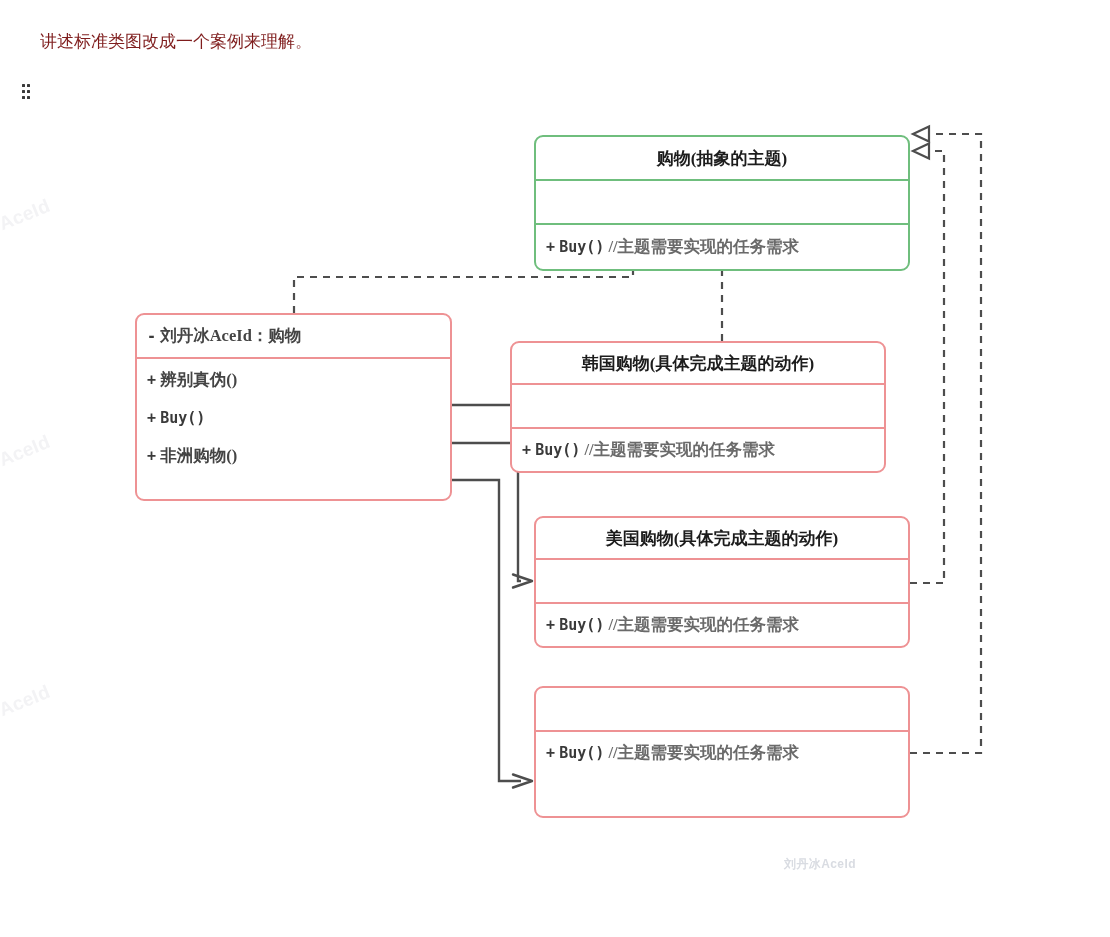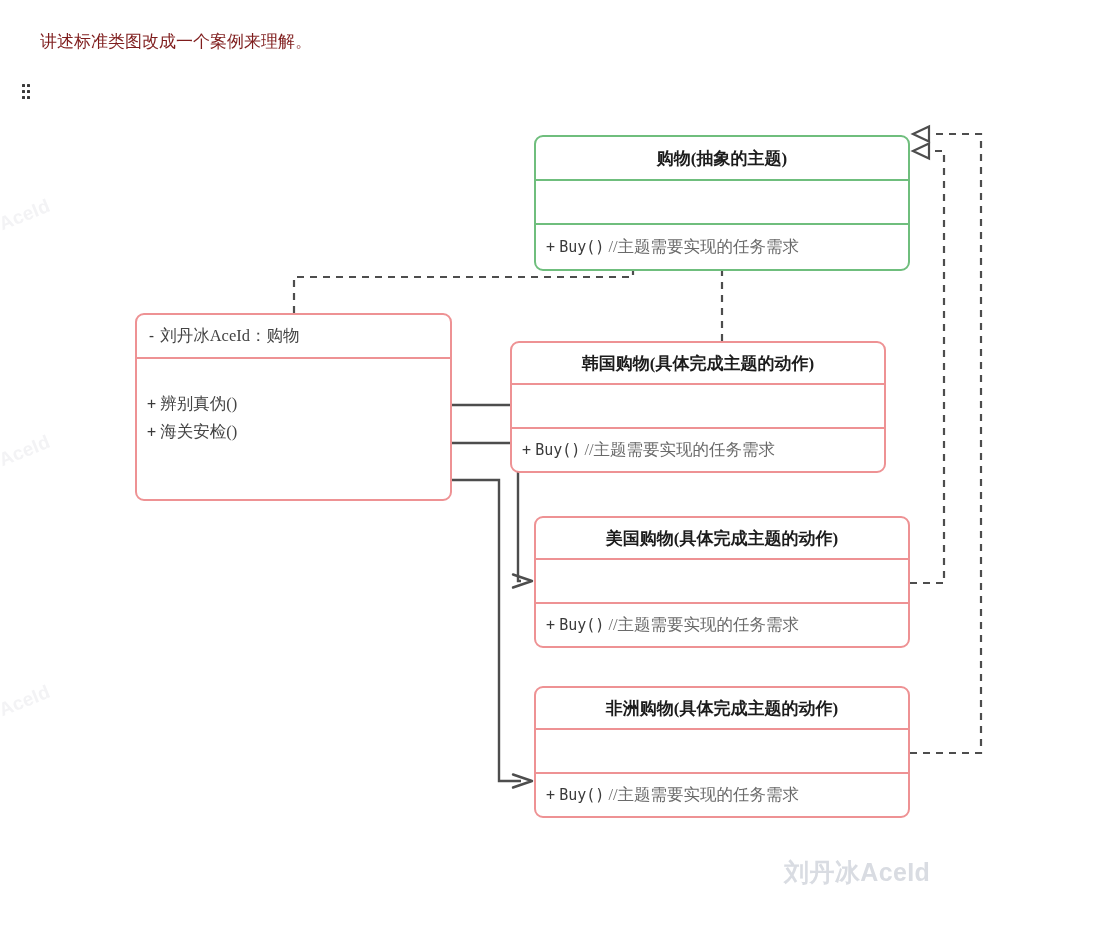--- a/index.html
+++ b/index.html
@@ -69,21 +69,21 @@
     color: #f3f3f5;
     transform: rotate(-22deg);
     user-select: none;
     letter-spacing: 0.3px;
   }
   .wm-signature {
     position: absolute;
     left: 784px;
     top: 856px;
     font-family: "Liberation Sans", "DejaVu Sans", sans-serif;
-    font-size: 25px;
+    font-size: 12px;
     font-weight: 700;
     color: #d9dce2;
     user-select: none;
     letter-spacing: 0.4px;
   }
 
   
   .uml-box {
     position: absolute;
     box-sizing: border-box;
@@ -115,23 +115,24 @@
     box-sizing: border-box;
     width: 100%;
     display: flex;
     flex-direction: column;
     justify-content: center;
     padding: 0 10px;
   }
   .uml-line {
     font-family: "Liberation Serif", "DejaVu Serif", serif;
     font-size: 16.5px;
-    line-height: 27px;
+    line-height: 38px;
     color: #5a5a5a;
     white-space: nowrap;
+    font-weight: bold;
   }
   .uml-line .sig { color: #444; }
   .uml-line .mono {
     font-family: "DejaVu Sans Mono", "Liberation Mono", monospace;
     font-size: 15px;
     color: #3a3a3a;
   }
   .uml-line .cmt { color: #6a6a6a; }
 
   
@@ -222,21 +223,25 @@
       <span class="sig">刘丹冰AceId：购物</span>
     </div>
   </div>
   <div class="uml-compartment" style="height:95px; padding-top:22px;">
     <div class="uml-line">
       <span class="mono">+</span>
       <span class="sig">辨别真伪()</span>
     </div>
     <div class="uml-line">
       <span class="mono">+</span>
-      <span class="sig">海关安检()</span>
+      <span class="mono">Buy()</span>
+    </div>
+    <div class="uml-line">
+      <span class="mono">+</span>
+      <span class="sig">非洲购物()</span>
     </div>
   </div>
 </div>
 
 <div class="uml-box red" style="left:510px; top:341px; width:376px; height:132px;">
   <div class="uml-title uml-sep-red" style="height:42px;">韩国购物(具体完成主题的动作)</div>
   <div class="uml-compartment uml-sep-red" style="height:44px;"></div>
   <div class="uml-compartment" style="height:42px;">
     <div class="uml-line">
       <span class="mono">+</span>
@@ -252,21 +257,20 @@
   <div class="uml-compartment" style="height:42px;">
     <div class="uml-line">
       <span class="mono">+</span>
       <span class="mono">Buy()</span>
       <span class="cmt">//主题需要实现的任务需求</span>
     </div>
   </div>
 </div>
 
 <div class="uml-box red" style="left:534px; top:686px; width:376px; height:132px;">
-  <div class="uml-title uml-sep-red" style="height:42px;">非洲购物(具体完成主题的动作)</div>
   <div class="uml-compartment uml-sep-red" style="height:44px;"></div>
   <div class="uml-compartment" style="height:42px;">
     <div class="uml-line">
       <span class="mono">+</span>
       <span class="mono">Buy()</span>
       <span class="cmt">//主题需要实现的任务需求</span>
     </div>
   </div>
 </div>
 

